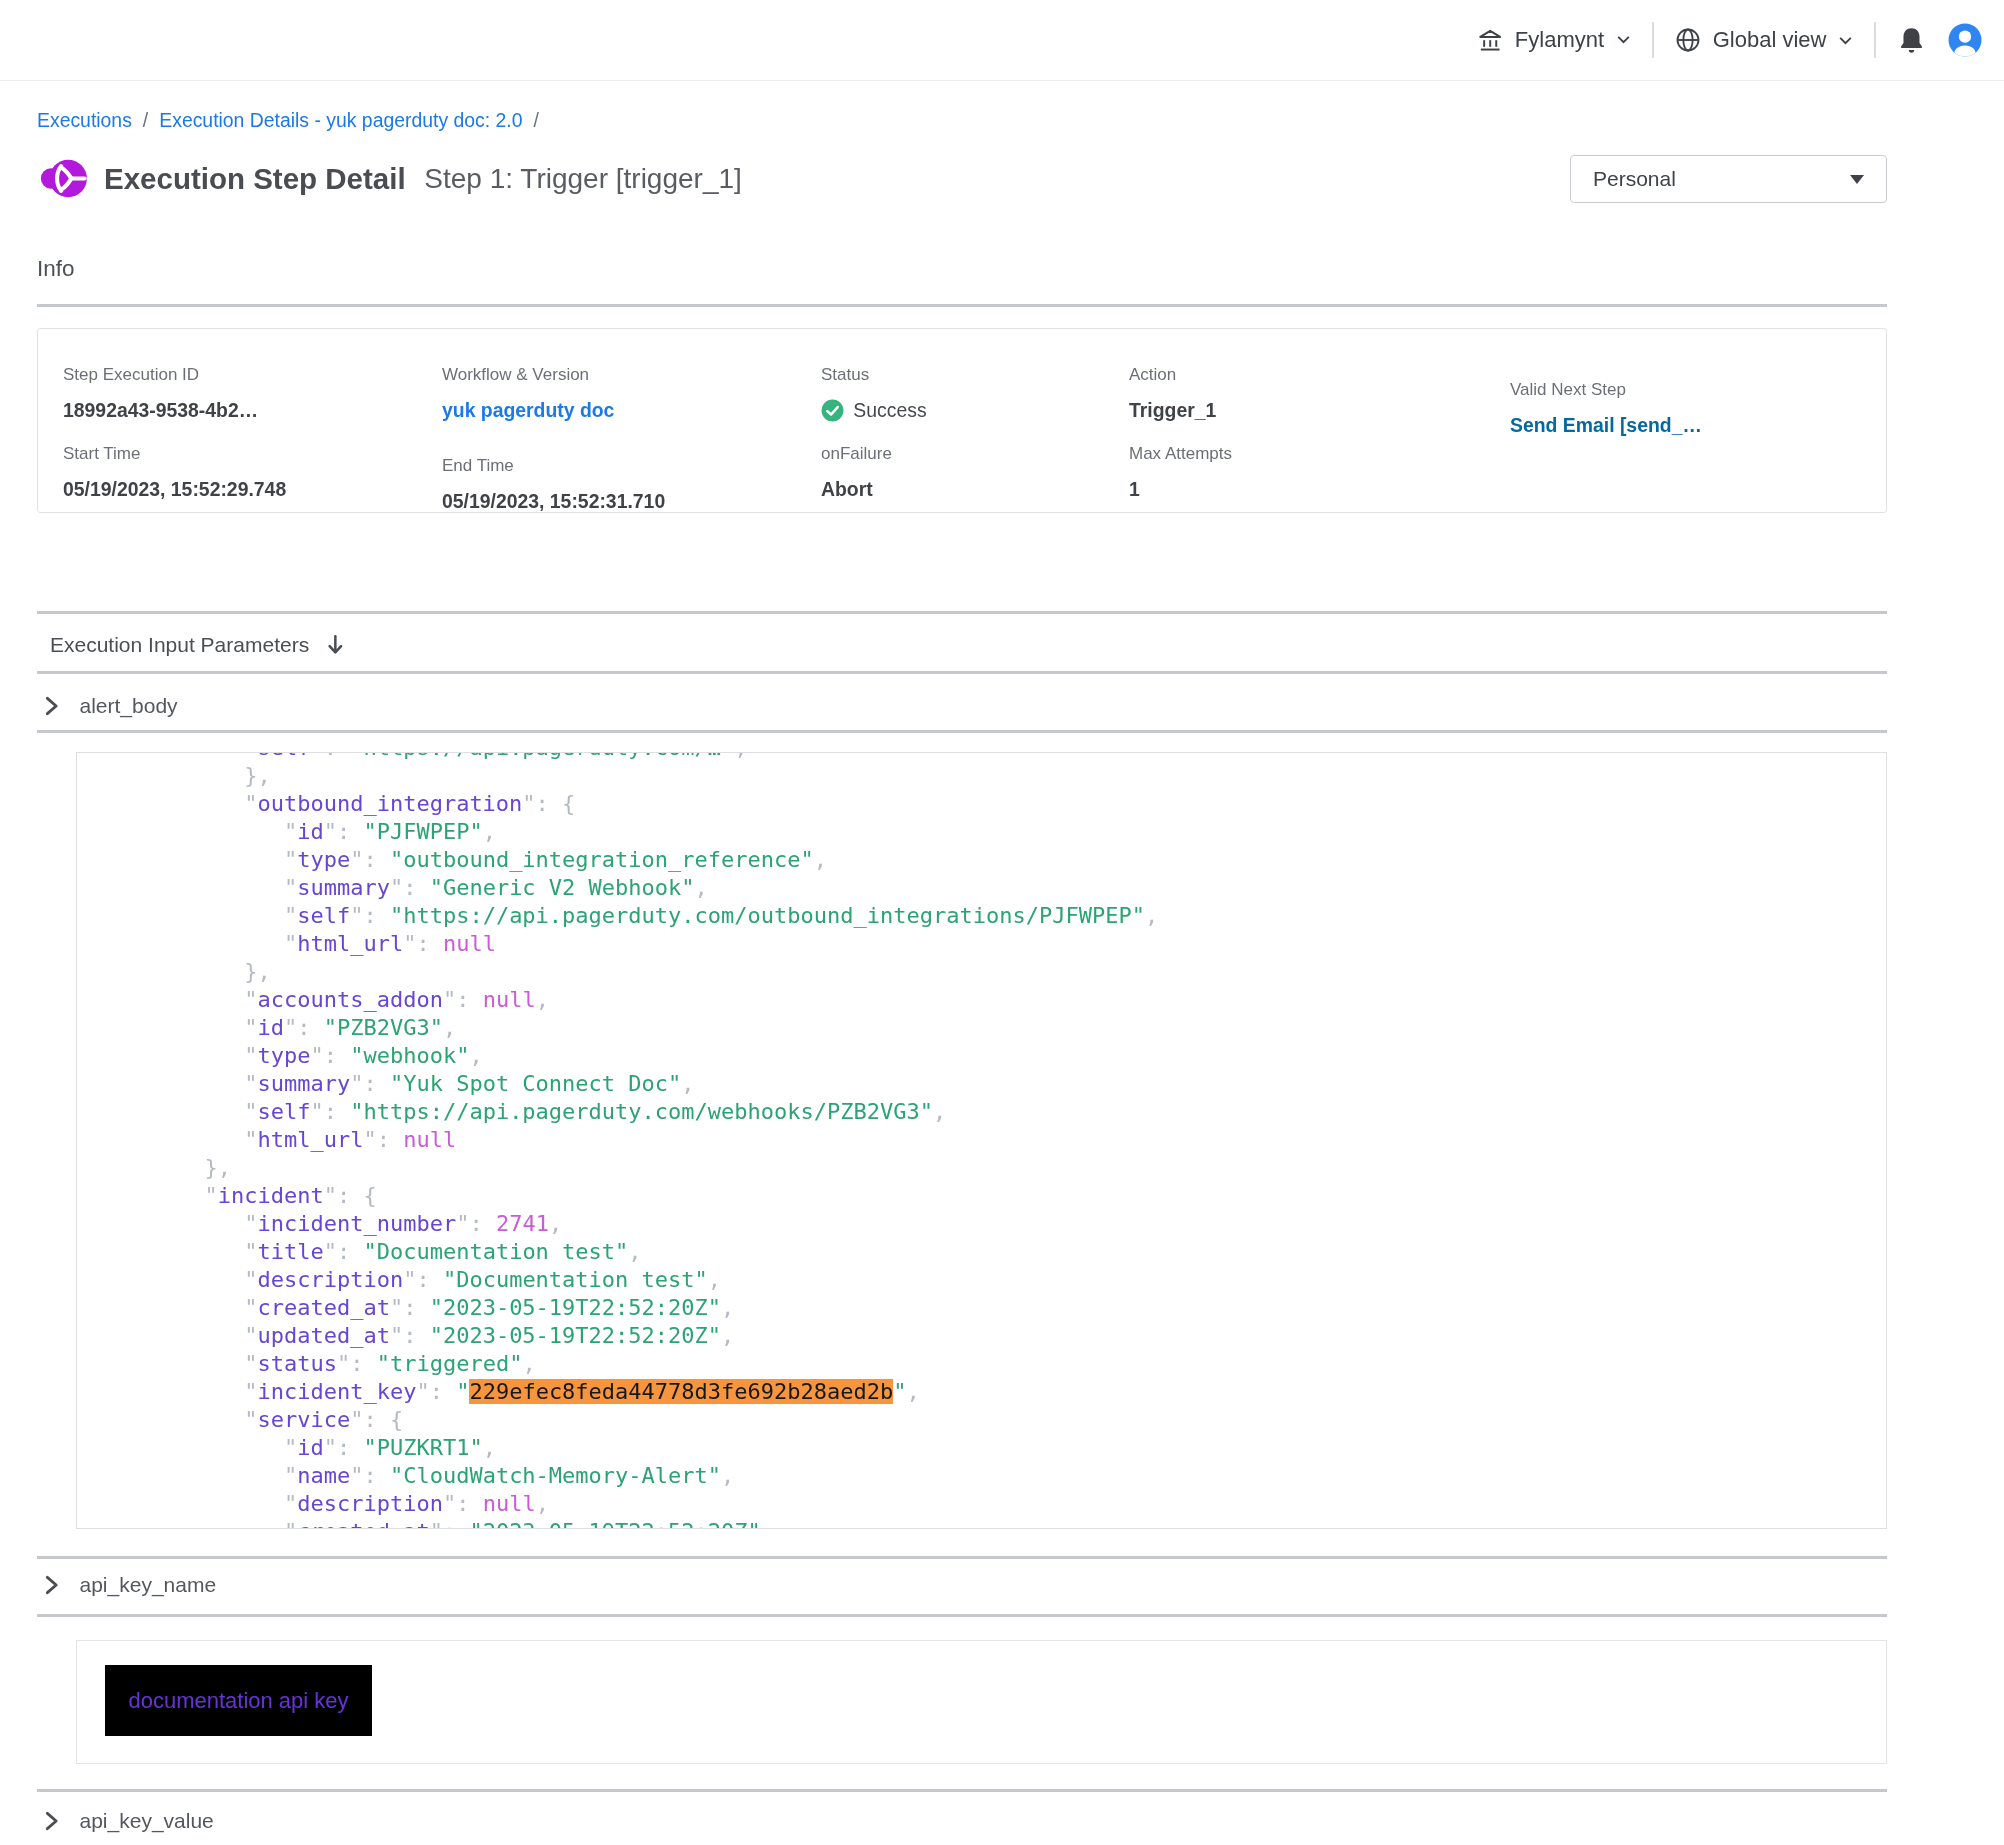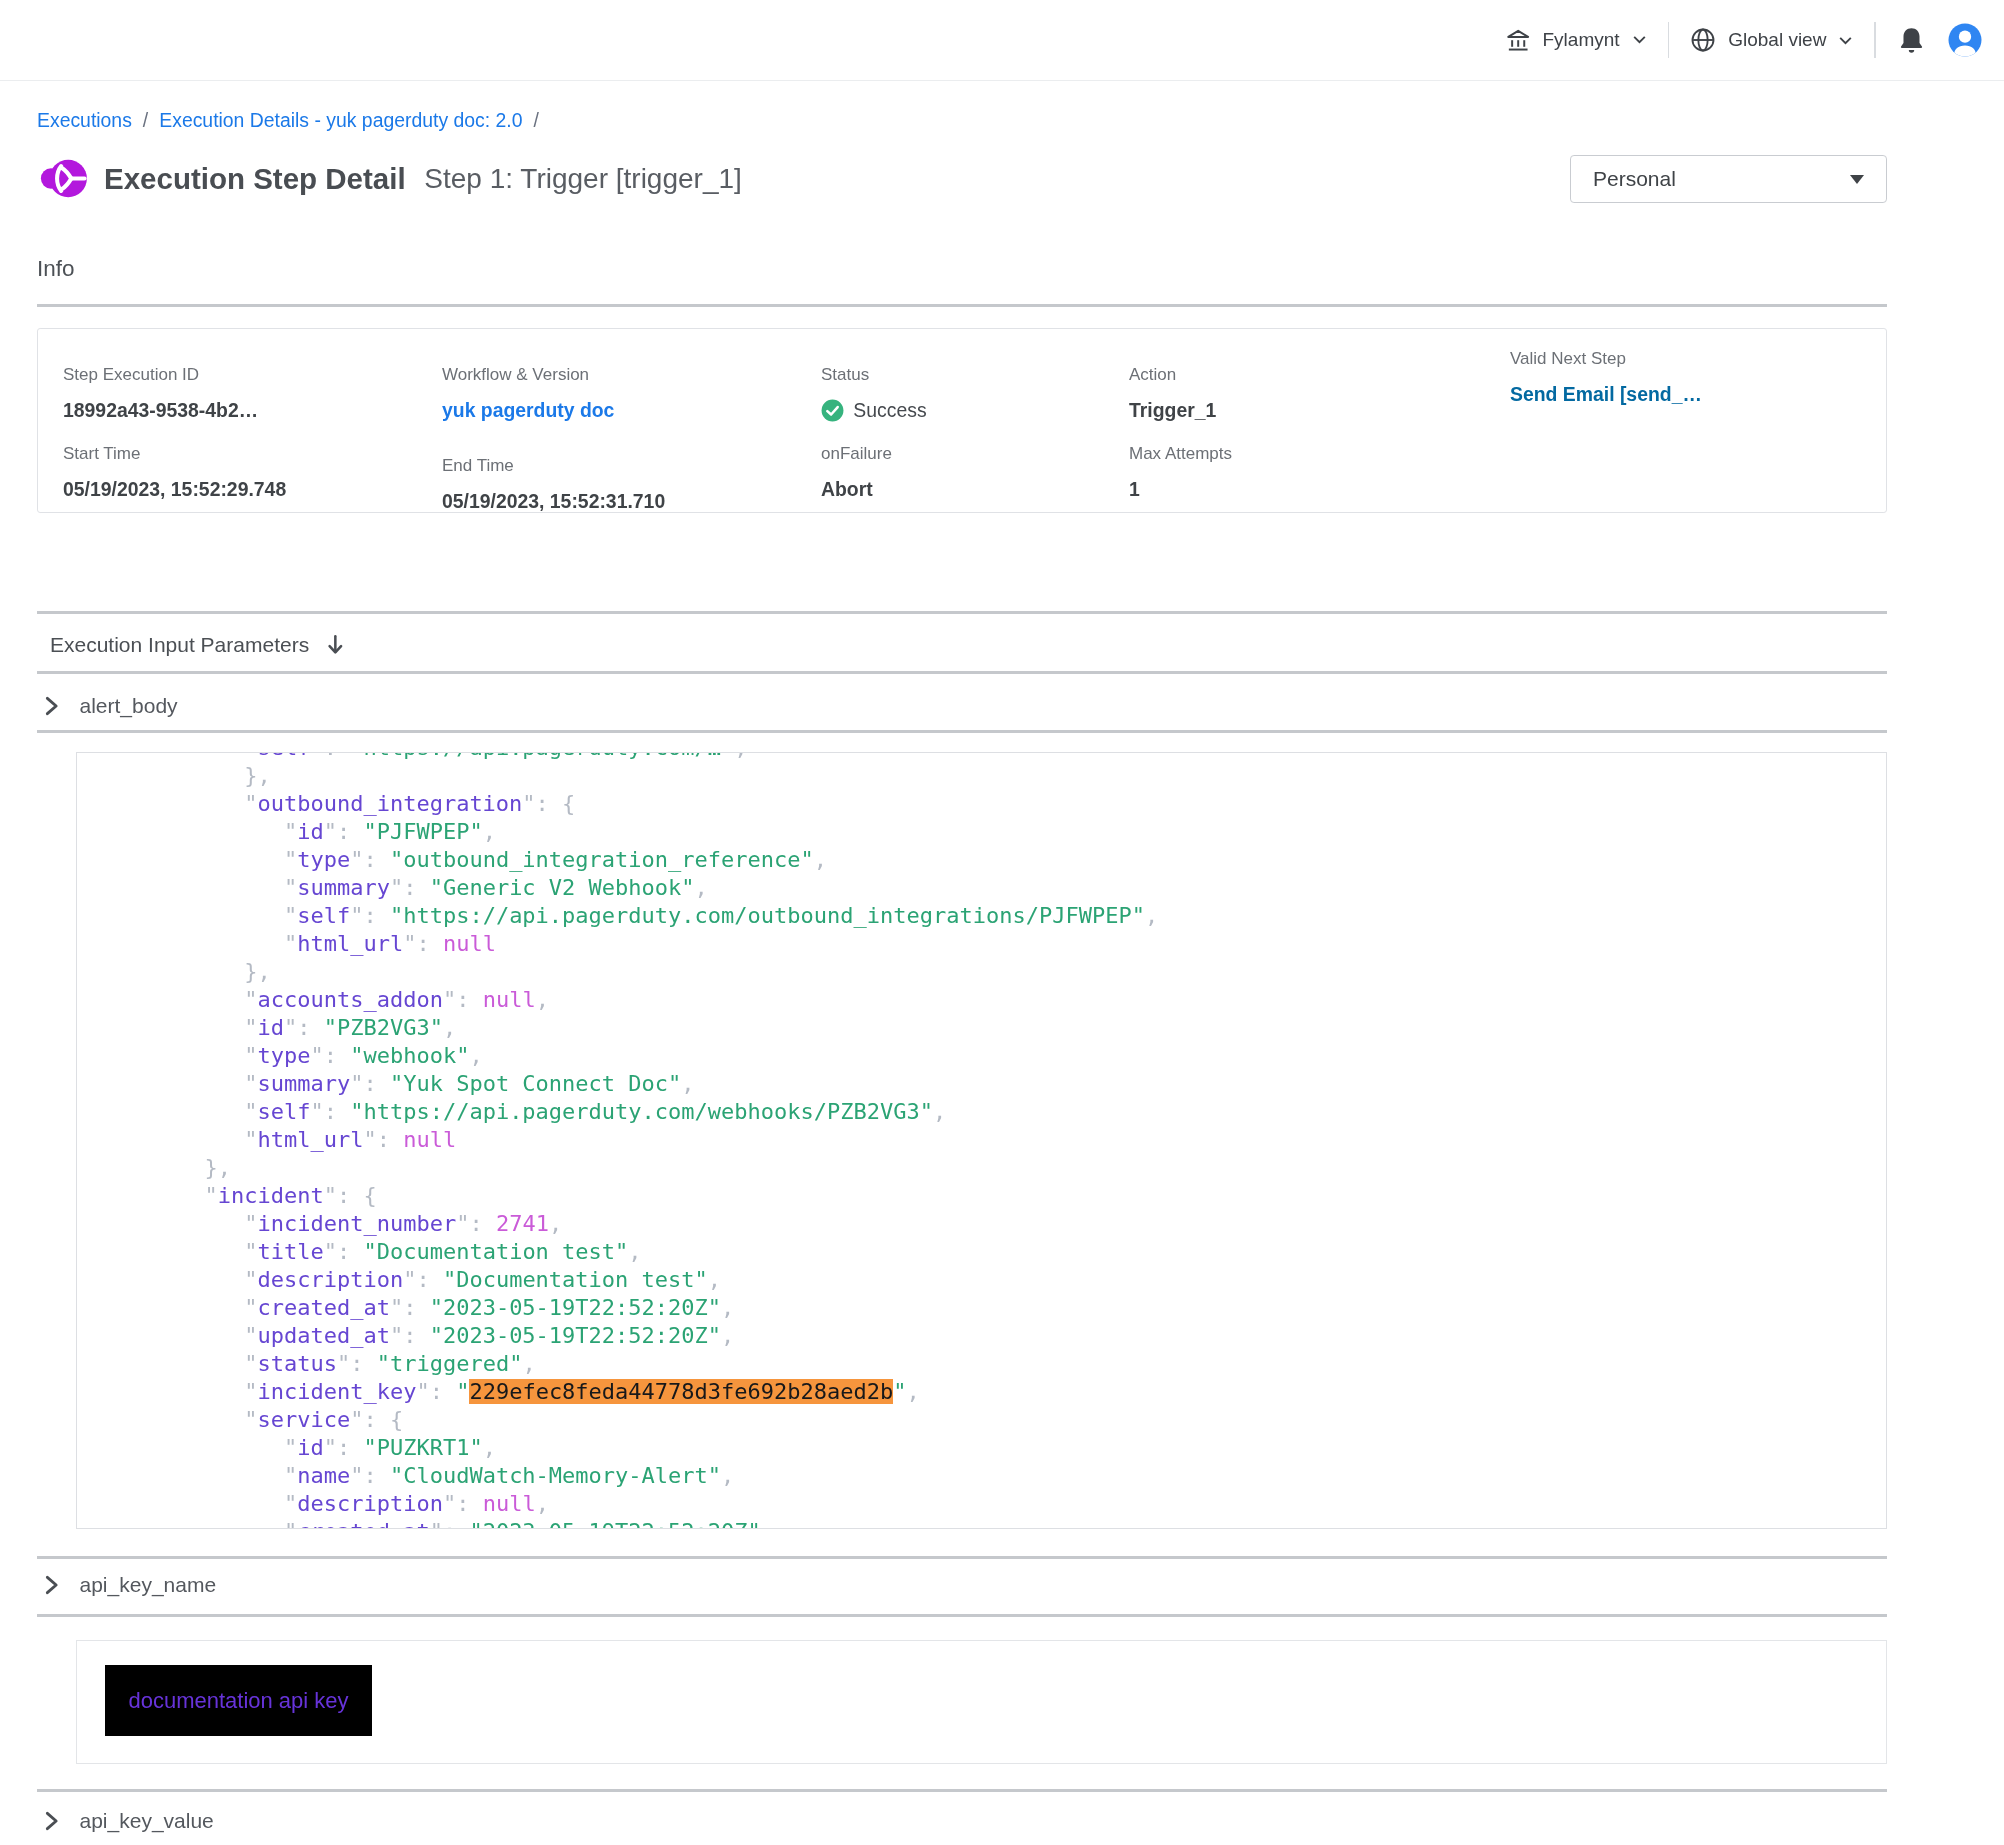--- a/index.html
+++ b/index.html
@@ -3,21 +3,21 @@
 <meta charset="utf-8">
 <style>
   html,body{margin:0;padding:0;background:#fff;}
   .page{position:relative;width:2005px;height:1846px;background:#fff;overflow:hidden;
         font-family:"Liberation Sans", sans-serif;color:#45494e;}
   
   .topbar{position:absolute;left:0;top:0;width:2005px;height:81px;background:#fff;
           border-bottom:1.6px solid #ebedef;display:flex;align-items:center;justify-content:flex-end;
           padding-right:22px;box-sizing:border-box;gap:20px;}
   .tb-item{display:flex;align-items:center;gap:11px;cursor:pointer;}
-  .tb-label{font-size:19px;color:#3e4247;}
+  .tb-label{font-size:22px;color:#3e4247;}
   .tb-divider{width:1.6px;height:36px;background:#d9dce0;}
   .avatar{width:36px;height:36px;}
   
   .breadcrumb{position:absolute;left:37px;top:109px;font-size:19.4px;}
   .breadcrumb a{color:#1b79e8;text-decoration:none;cursor:pointer;}
   .crumb-sep{color:#6b7280;margin:0 11px;}
   
   .title-row{position:absolute;left:37px;top:152px;height:53px;display:flex;align-items:center;}
   .page-title{font-size:29.5px;font-weight:bold;color:#494d52;margin:0 0 0 14px;}
   .page-subtitle{font-size:28px;color:#595d63;margin-left:18.7px;}
@@ -162,21 +162,21 @@
           <circle cx="10" cy="10" r="9.5" fill="#36b37e"></circle>
           <polyline points="5.5,10.5 8.8,13.5 14.5,7" fill="none" stroke="#fff" stroke-width="2.2" stroke-linecap="round" stroke-linejoin="round"></polyline>
         </svg>
         <span>Success</span>
       </div>
     </div>
     <div class="cell" style="left:1091px;top:36px;">
       <div class="lbl">Action</div>
       <div class="val">Trigger_1</div>
     </div>
-    <div class="cell" style="left:1472px;top:20px;">
+    <div class="cell" style="left:1472px;top:51px;">
       <div class="lbl">Valid Next Step</div>
       <div class="val link-light">Send Email [send_…</div>
     </div>
     <div class="cell" style="left:25px;top:115px;">
       <div class="lbl">Start Time</div>
       <div class="val">05/19/2023, 15:52:29.748</div>
     </div>
     <div class="cell" style="left:404px;top:115px;margin-top:12px;">
       <div class="lbl">End Time</div>
       <div class="val">05/19/2023, 15:52:31.710</div>

